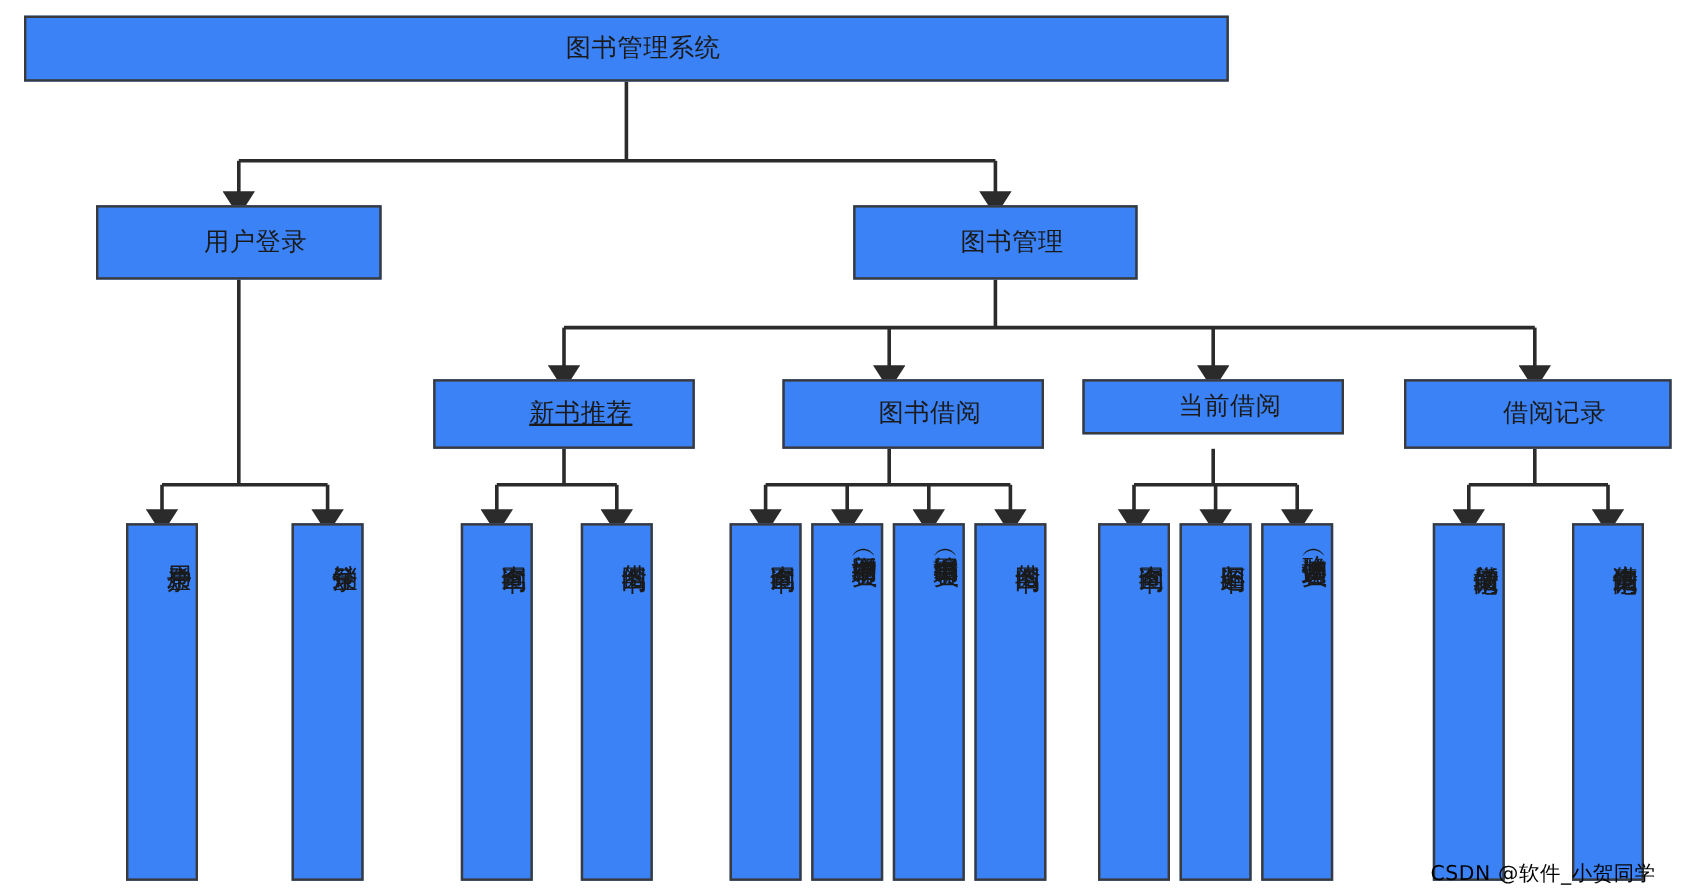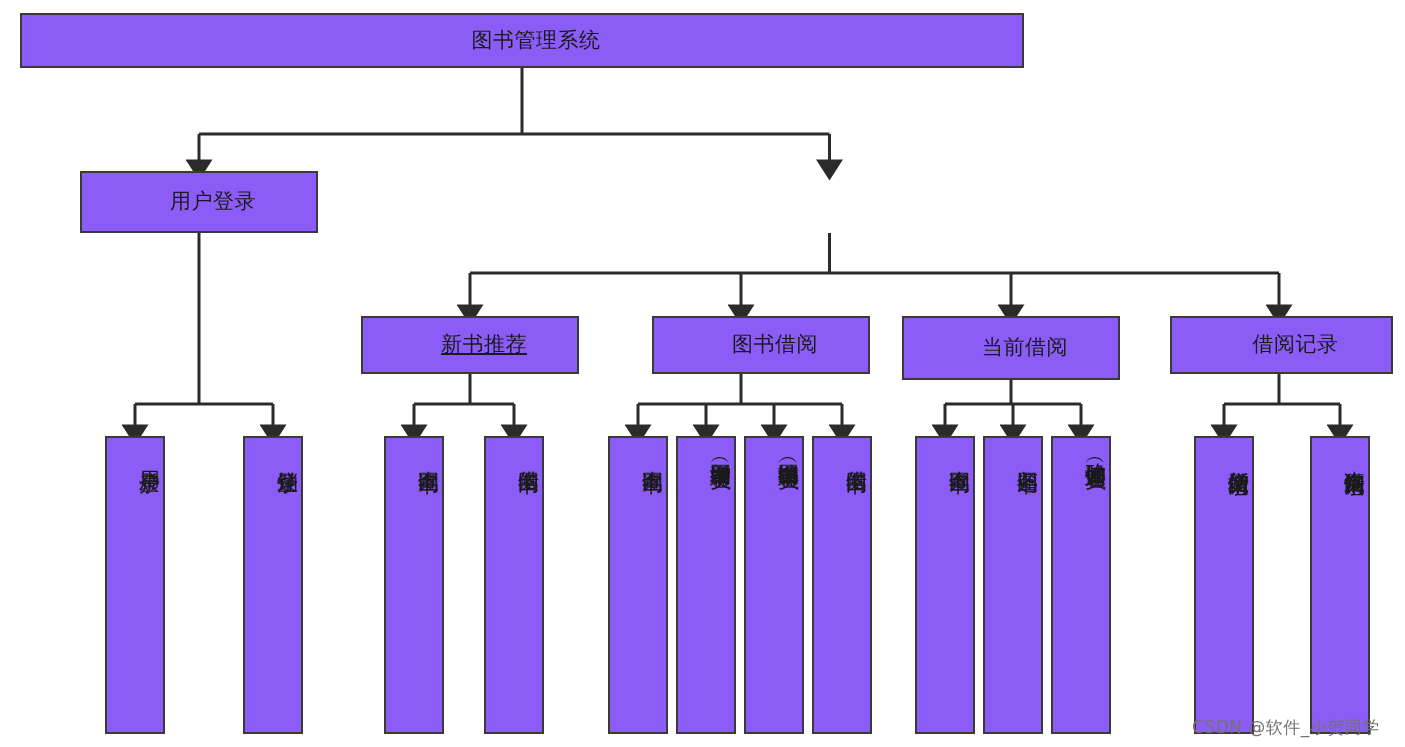--- a/index.html
+++ b/index.html
@@ -21,21 +21,21 @@
     position: absolute;
     left: 0;
     top: 0;
     width: 1405px;
     height: 747px;
     pointer-events: none;
   }
   .node {
     position: absolute;
     box-sizing: border-box;
-    background: #8b5cf6;
+    background: #3b82f6;
     border: 2px solid #3a3a3a;
     display: flex;
     align-items: center;
     justify-content: center;
     color: #1a1a1a;
     padding-left: 28px;
   }
   .node-h .node-label {
     font-size: 21px;
     line-height: 1.2;
@@ -51,21 +51,21 @@
     text-orientation: upright;
     font-size: 21px;
     line-height: 1.18;
     letter-spacing: 1px;
     white-space: nowrap;
     text-align: left;
   }
   .watermark {
     position: absolute;
     font-size: 17px;
-    color: #737373;
+    color: #000000;
     white-space: nowrap;
     letter-spacing: 0.5px;
   }
 </style>
 </head>
 <body>
 
 <div id="diagram-root">
 
   <svg id="edges-layer" viewBox="0 0 1405 747" xmlns="http://www.w3.org/2000/svg">
@@ -111,28 +111,31 @@
       </g>
   </svg>
 
   <div class="node node-h" style="left:20px; top:13px; width:1004px; height:55px;">
     <span class="node-label">图书管理系统</span>
   </div>
 
   <div class="node node-h" style="left:80px; top:171px; width:238px; height:62px;">
     <span class="node-label">用户登录</span>
   </div>
+  <div class="node node-h" style="left:711px; top:171px; width:237px; height:62px;">
+    <span class="node-label">图书管理</span>
+  </div>
 
   <div class="node node-h" style="left:361px; top:316px; width:218px; height:58px;text-decoration:underline;">
     <span class="node-label">新书推荐</span>
   </div>
   <div class="node node-h" style="left:652px; top:316px; width:218px; height:58px;">
     <span class="node-label">图书借阅</span>
   </div>
-  <div class="node node-h" style="left:902px; top:316px; width:218px; height:64px;text-align:center;">
+  <div class="node node-h" style="left:902px; top:316px; width:218px; height:46px;text-align:center;">
     <span class="node-label">当前借阅</span>
   </div>
   <div class="node node-h" style="left:1170px; top:316px; width:223px; height:58px;">
     <span class="node-label">借阅记录</span>
   </div>
 
   <div class="node node-v" style="left:105px; top:436px; width:60px; height:298px;">
     <span class="node-label">用户登录</span>
   </div>
   <div class="node node-v" style="left:243px; top:436px; width:60px; height:298px;">

